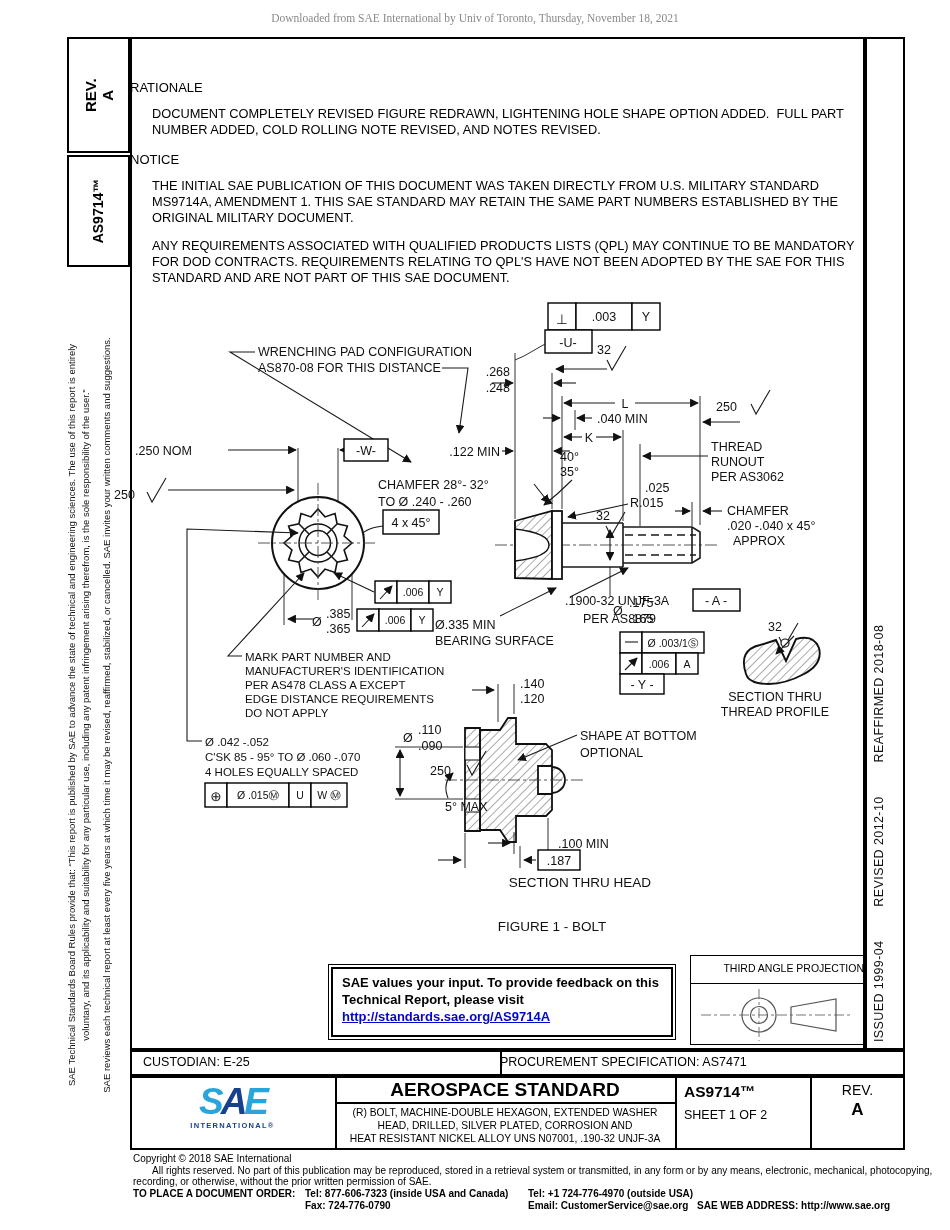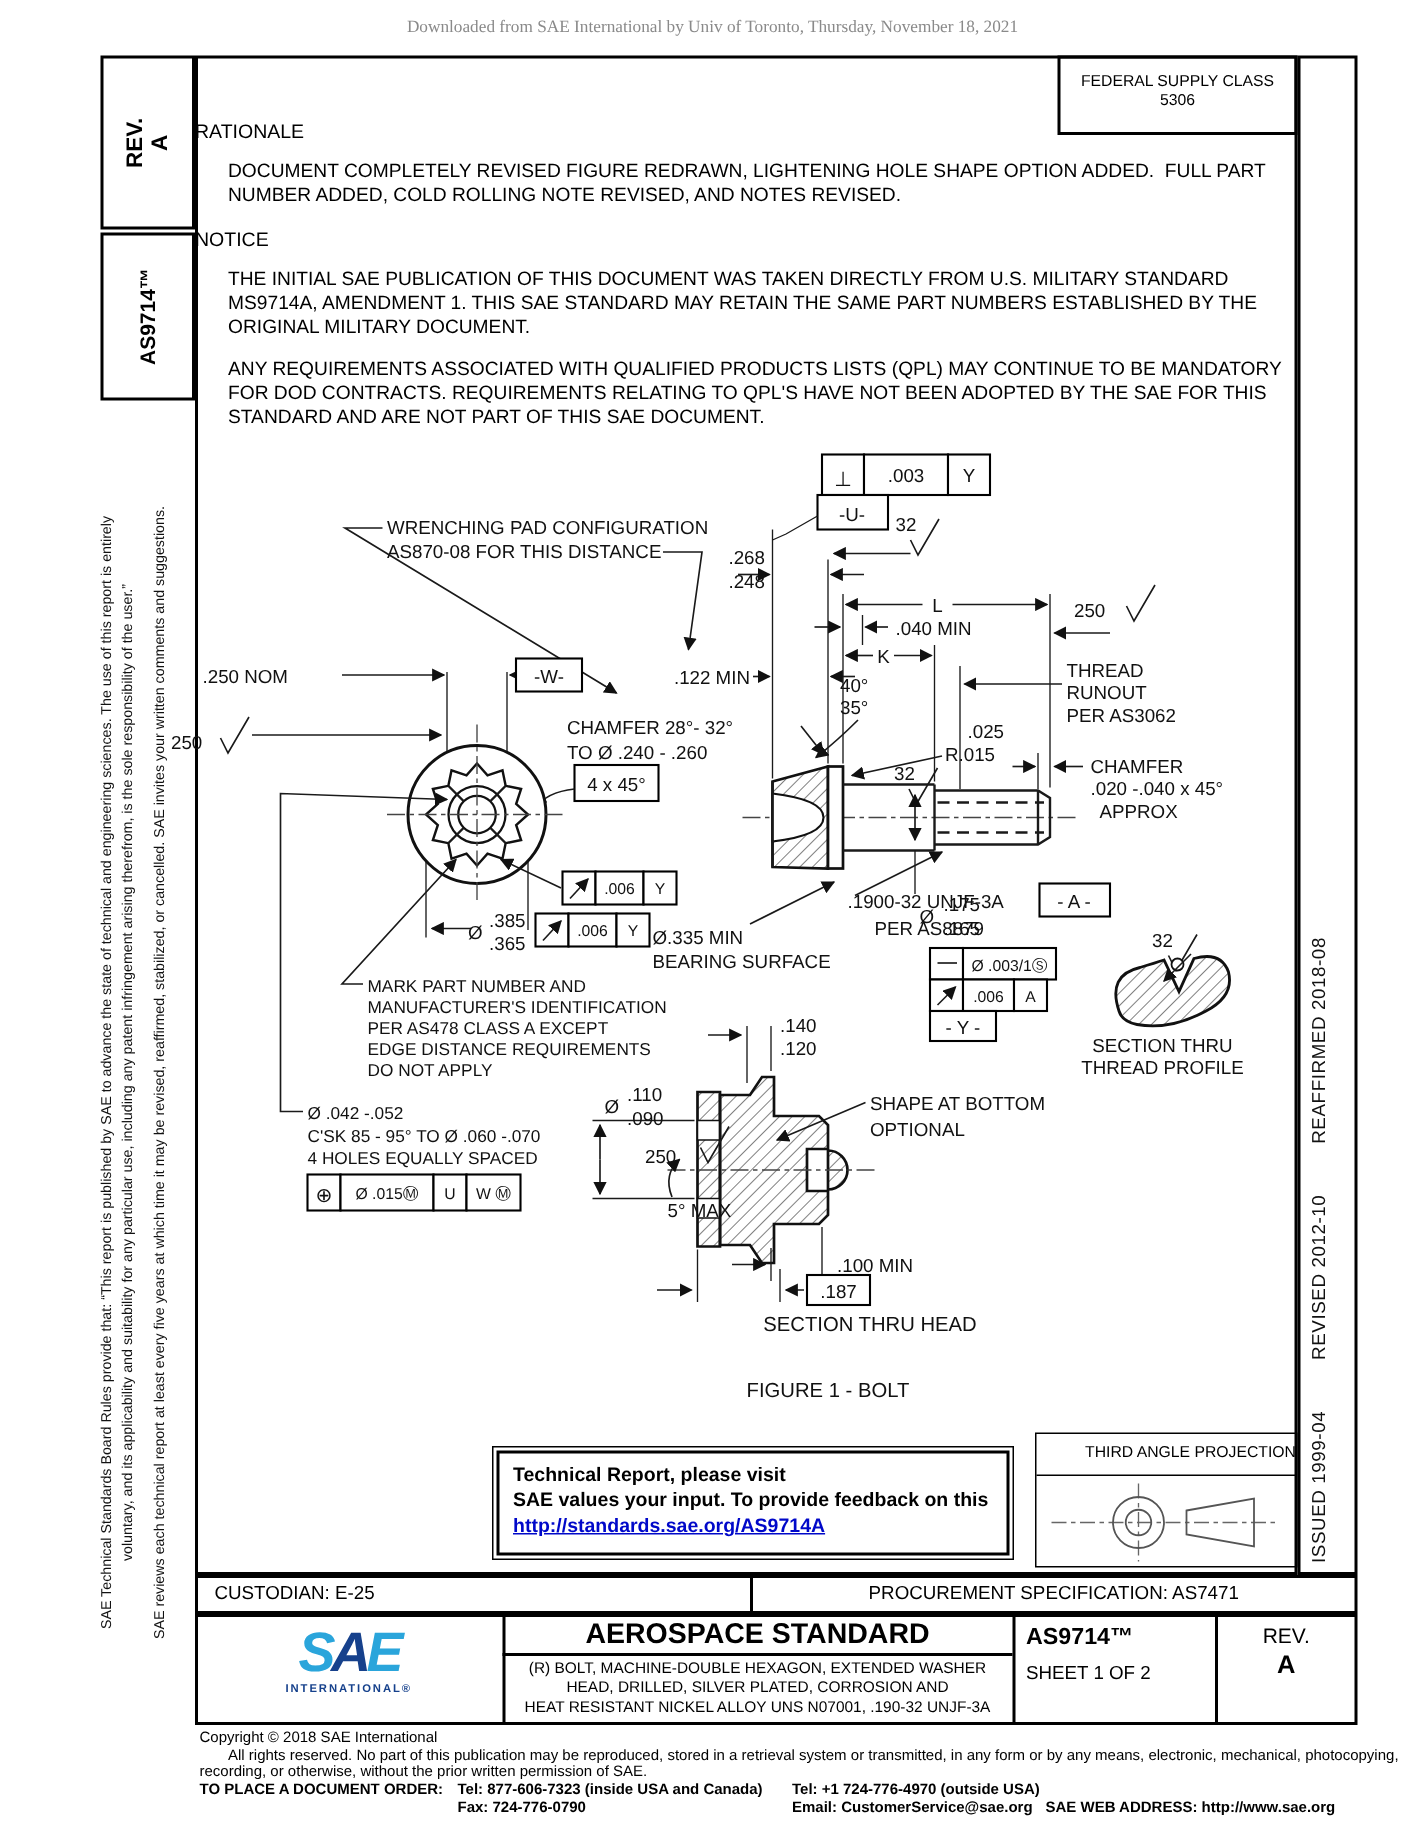--- a/index.html
+++ b/index.html
@@ -45,24 +45,20 @@
 </style>
 </head>
 <body>
 
 <div id="page">
 
   <div class="watermark">Downloaded from SAE International by Univ of Toronto, Thursday, November 18, 2021</div>
 
   <div class="frame" style="left:130px;top:37px;width:735px;height:1013px;"></div>
   <div class="frame" style="left:865px;top:37px;width:40px;height:1013px;"></div>
-  <div class="fed">
-    <div>FEDERAL SUPPLY CLASS</div>
-    <div>5306</div>
-  </div>
 
   <div class="frame" style="left:67px;top:37px;width:63px;height:116px;">
     <div class="rotbox">
         <div class="rotin" style="font-weight:bold;font-size:15px;">
       <div>REV.</div>
       <div>A</div>
     </div>
       </div>
   </div>
   <div class="frame" style="left:67px;top:155px;width:63px;height:112px;">
@@ -400,42 +396,42 @@
       <line class="dim" x1="477" y1="437" x2="418" y2="462" marker-end="url(#ah)"></line>
 
       <text class="mid t14" x="480" y="589">SECTION THRU HEAD</text>
     </g>
 
     <text class="mid t14" x="452" y="633">FIGURE 1 - BOLT</text>
   </svg>
 
   <div class="fbx-outer">
     <div class="fbx-inner">
+      <div>SAE values your input. To provide feedback on this</div>
       <div>Technical Report, please visit</div>
-      <div>SAE values your input. To provide feedback on this</div>
       <a href="#" style="text-decoration:underline;">http://standards.sae.org/AS9714A</a>
     </div>
   </div>
 
   <div class="proj">
     <div class="proj-label">THIRD ANGLE PROJECTION</div>
     <div class="proj-div"></div>
     <svg width="172" height="58" style="position:absolute;top:29px;left:0;">
       <line x1="10" y1="30" x2="162" y2="30" stroke="#666" stroke-width="0.9" stroke-dasharray="10 3 3 3"></line>
       <line x1="68" y1="4" x2="68" y2="56" stroke="#666" stroke-width="0.9" stroke-dasharray="10 3 3 3"></line>
       <circle cx="68" cy="30" r="17" fill="none" stroke="#555" stroke-width="1.2"></circle>
       <circle cx="68" cy="30" r="8.5" fill="none" stroke="#555" stroke-width="1.2"></circle>
       <path d="M100,22 L145,14 L145,46 L100,38 Z" fill="none" stroke="#555" stroke-width="1.2"></path>
     </svg>
   </div>
 
   <div class="frame" style="left:130px;top:1050px;width:775px;height:26px;"></div>
   <div class="vdiv" style="left:500px;top:1050px;height:26px;"></div>
   <div class="abs" style="left:143px;top:1055px;font-size:12.5px;">CUSTODIAN: E-25</div>
-  <div class="abs" style="left:500px;top:1055px;width:405px;text-align:center;font-size:12.5px;">PROCUREMENT SPECIFICATION: AS7471</div>
+  <div class="abs" style="left:500px;top:1055px;width:405px;font-size:12.5px;">PROCUREMENT SPECIFICATION: AS7471</div>
 
   <div class="frame" style="left:130px;top:1076px;width:775px;height:74px;"></div>
   <div class="vdiv" style="left:335px;top:1076px;height:74px;"></div>
   <div class="vdiv" style="left:675px;top:1076px;height:74px;"></div>
   <div class="vdiv" style="left:810px;top:1076px;height:74px;"></div>
   <div class="hdiv" style="left:335px;top:1102px;width:340px;"></div>
 
   <div class="abs" style="left:175px;top:1085px;width:115px;text-align:center;">
     <div class="logo-sae"><span style="color:#2aa5db;">S</span><span style="color:#16418c;">A</span><span style="color:#2aa5db;">E</span></div>
     <div class="logo-sub">INTERNATIONAL®</div>

